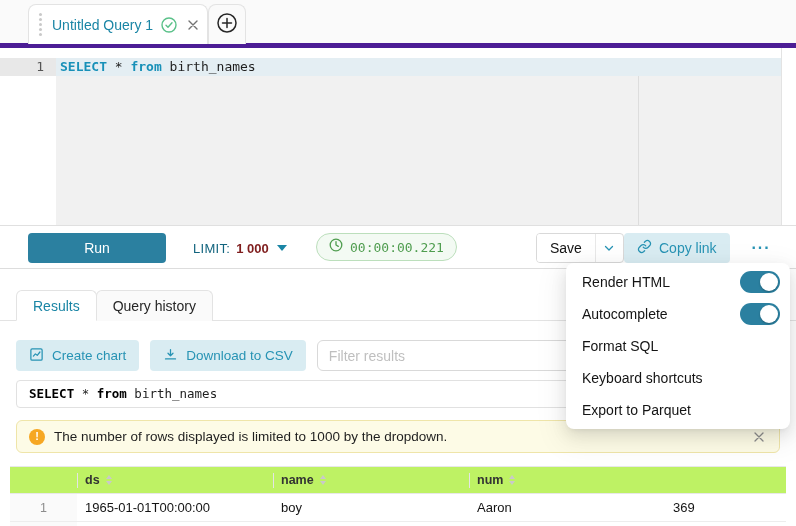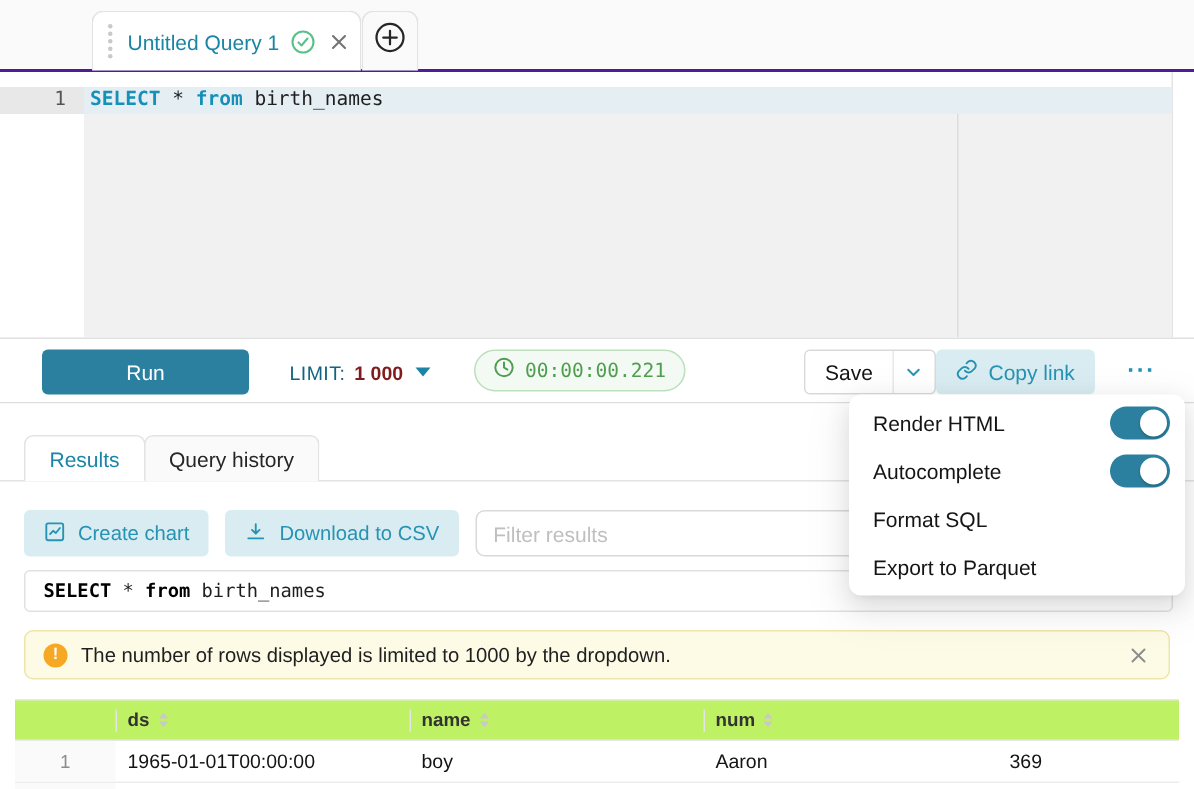--- a/index.html
+++ b/index.html
@@ -2,22 +2,22 @@
 <html><head>
 <meta charset="utf-8">
 <style>
   * { margin:0; padding:0; box-sizing:border-box; }
   html,body { background:#fff; }
   body { font-family:"Liberation Sans", sans-serif; color:#141414; }
   .app { position:relative; width:796px; height:526px; background:#fff; overflow:hidden; }
 
   
   .tabstrip { position:absolute; left:0; top:0; width:796px; height:48px;
-    background:#fafafa; border-bottom:2px solid #4c1d95;
-    display:flex; align-items:flex-end;padding-left:33px; }
+    background:#fafafa; border-bottom:5px solid #4c1d95;
+    display:flex; align-items:flex-end; }
   .etab { position:relative; margin-left:28px; height:40px; width:180px;
     background:#fff; border:1px solid #e3e3e3; border-bottom:none;
     border-radius:8px 8px 0 0; display:flex; align-items:center;
     padding:0 12px 0 10px; gap:8px; margin-bottom:-1px; z-index:2; }
   .etab-grip { width:3px; height:3px; border-radius:50%; background:#c9c9c9;
     box-shadow:0 -10px 0 #c9c9c9, 0 -5px 0 #c9c9c9, 0 5px 0 #c9c9c9, 0 10px 0 #c9c9c9;
     margin-right:2px; flex:none; }
   .etab-title { color:#1a85a5; font-size:14px; font-weight:500; white-space:nowrap; }
   .etab svg { flex:none; display:block; }
   .etab-close { margin-left:2px; display:flex; align-items:center; cursor:pointer; }
@@ -316,17 +316,20 @@
     <div class="menu-item">
       <span class="mlabel">Autocomplete</span>
       <span class="toggle">
           <span class="knob"></span>
         </span>
     </div>
     <div class="menu-item">
       <span class="mlabel">Format SQL</span>
     </div>
     <div class="menu-item">
+      <span class="mlabel">Keyboard shortcuts</span>
+    </div>
+    <div class="menu-item">
       <span class="mlabel">Export to Parquet</span>
     </div>
   </div>
 
 </div>
 
 </body></html>

